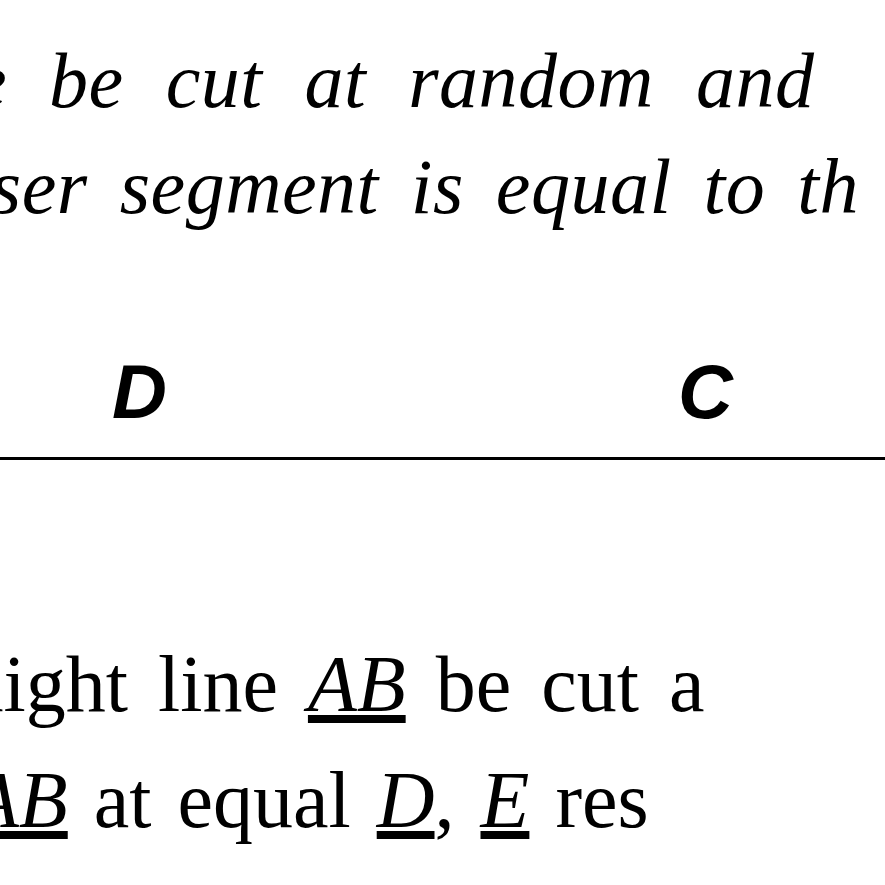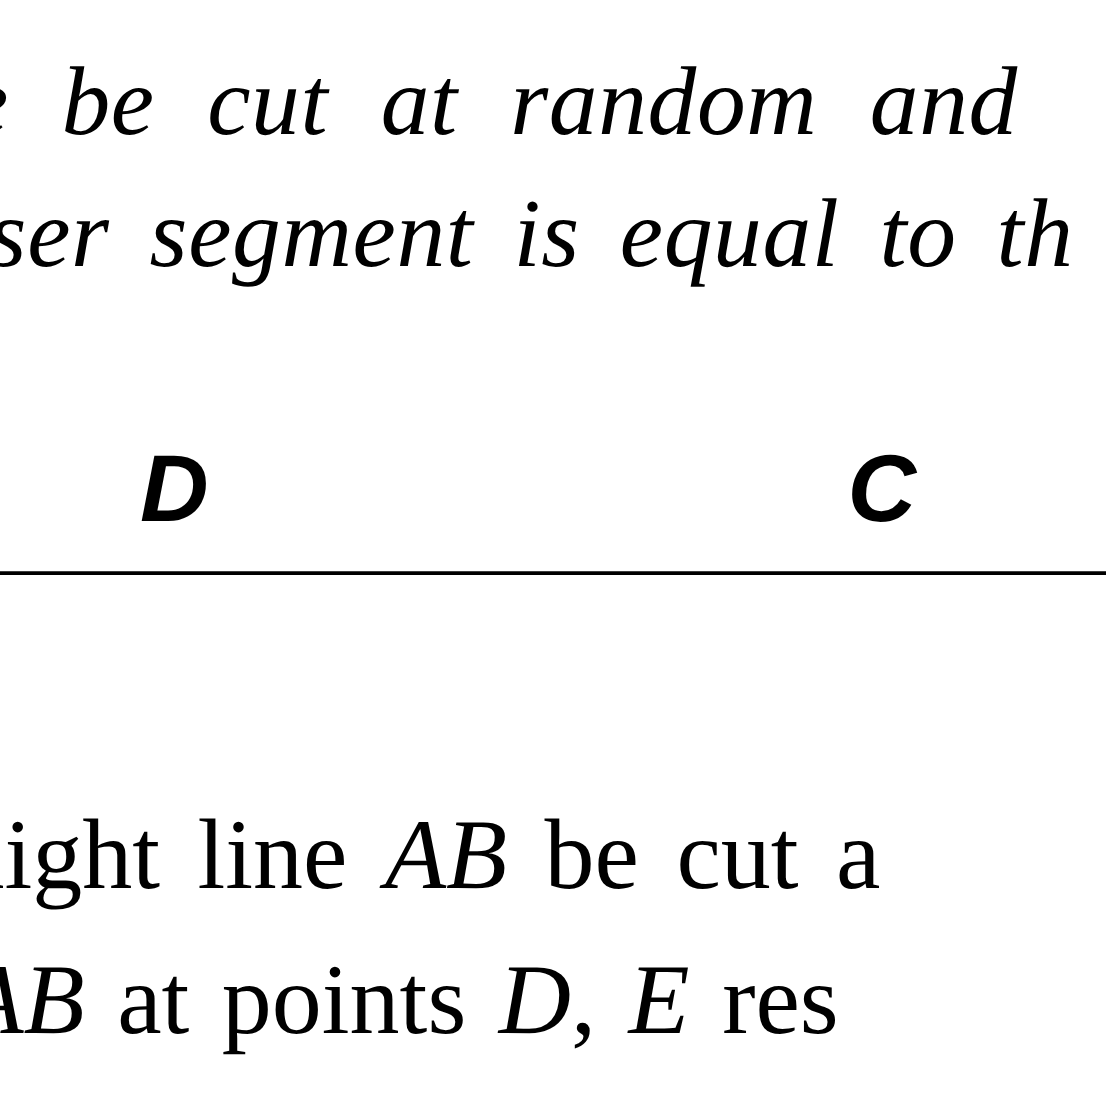--- a/index.html
+++ b/index.html
@@ -105,20 +105,21 @@
     top: 24px;
     word-spacing: 10px;
   }
   .body-line.b2 {
     left: -30px;
     top: 140px;
     word-spacing: 6px;
   }
   .it {
     font-style: italic;
+    text-decoration: underline;
   }
 </style>
 </head>
 <body>
 
 <div class="page">
 
   <div class="statement">
     <div class="statement-line l1">e be cut at random and</div>
     <div class="statement-line l2">sser segment is equal to th</div>
@@ -126,16 +127,16 @@
 
   <div class="figure">
     <div class="fig-label d">D</div>
     <div class="fig-label c">C</div>
     <div class="fig-rule"></div>
   </div>
 
   <div class="body-text">
     <div class="body-line b1"><span>aight line </span><span class="it">AB</span><span> be cut a</span></div>
 
-    <div class="body-line b2"><span> </span><span class="it">AB</span><span> at points </span><span class="it">D</span><span>, </span><span class="it">E</span><span> res</span></div>
+    <div class="body-line b2"><span> </span><span class="it">AB</span><span> at equal </span><span class="it">D</span><span>, </span><span class="it">E</span><span> res</span></div>
   </div>
 
 </div>
 
 </body></html>

